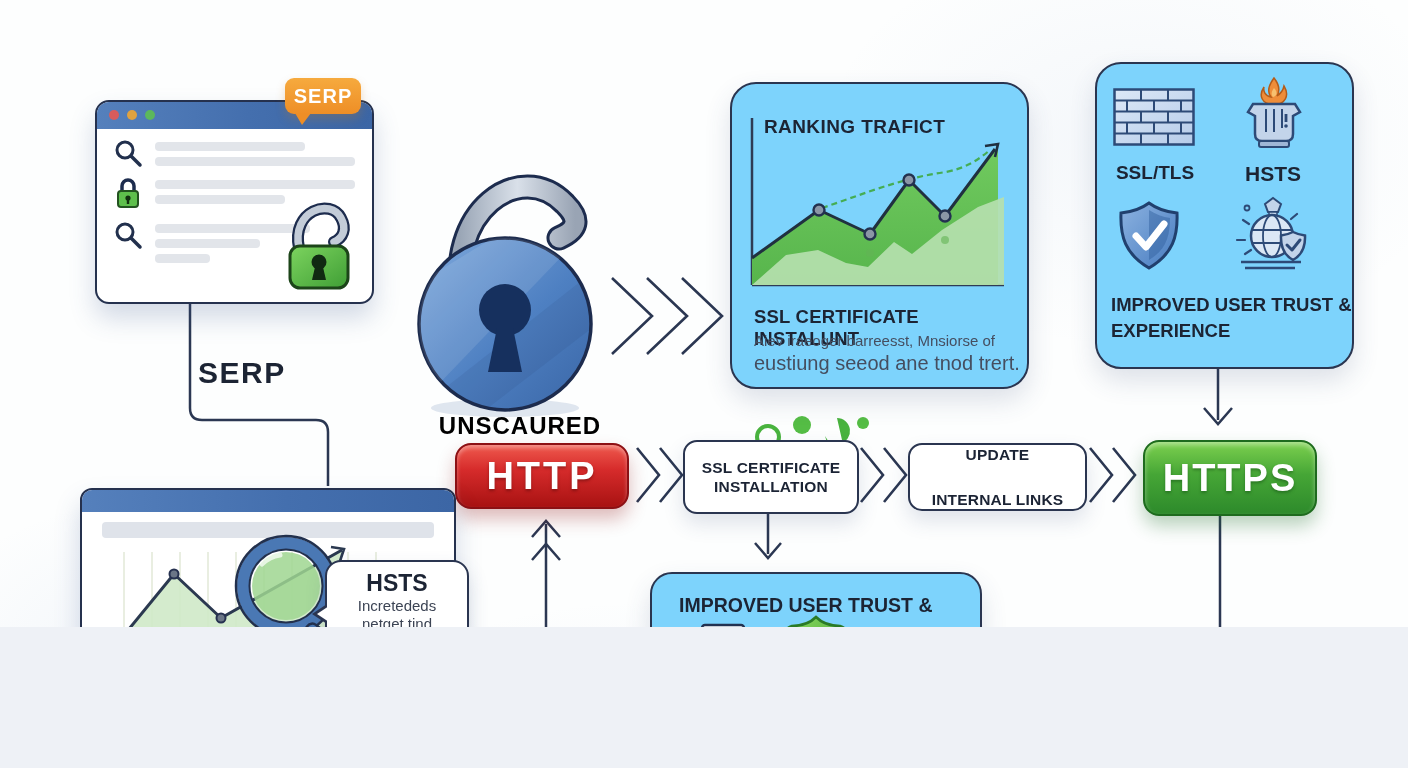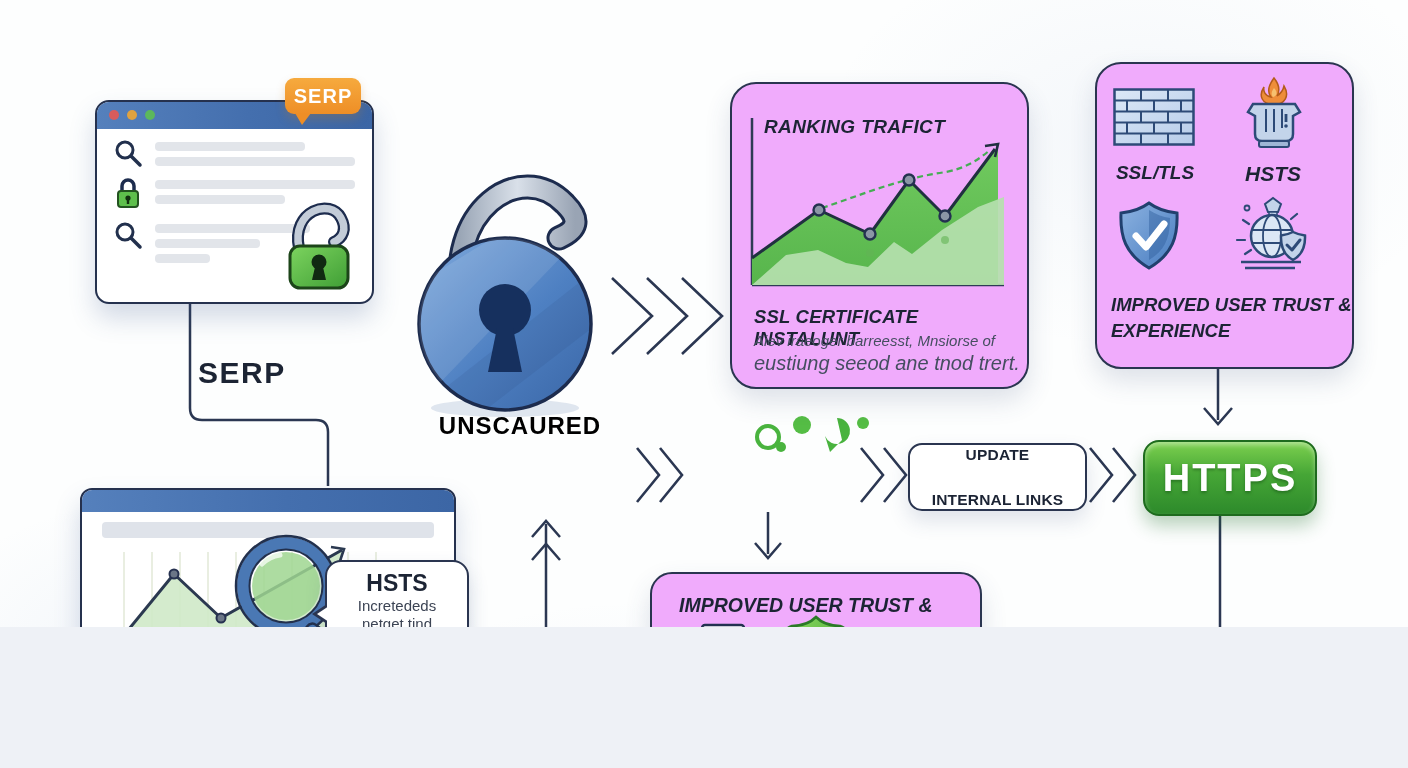--- a/index.html
+++ b/index.html
@@ -1,21 +1,21 @@
 <!DOCTYPE html>
 <html><head>
 <meta charset="utf-8">
 <style>
   html,body{margin:0;padding:0;background:#eef1f6;}
   #canvas{position:relative;width:1408px;height:627px;background:#fdfefe;overflow:hidden;
           font-family:"Liberation Sans",sans-serif;color:#1e2a44;}
   .abs{position:absolute;}
   .bgblob{position:absolute;border-radius:50%;pointer-events:none;}
-  .card{position:absolute;background:#f0abfc;border:2.5px solid #2a3550;border-radius:26px;
-        box-shadow:0 12px 26px rgba(55,75,120,.16);font-style:italic;}
+  .card{position:absolute;background:#7dd3fc;border:2.5px solid #2a3550;border-radius:26px;
+        box-shadow:0 12px 26px rgba(55,75,120,.16);}
   .smallbox{position:absolute;background:#fff;border:2.5px solid #2a3550;border-radius:14px;
         box-shadow:0 10px 20px rgba(55,75,120,.15);display:flex;flex-direction:column;
         align-items:center;justify-content:center;text-align:center;}
   .smallbox .ln{font-weight:bold;font-size:15.5px;line-height:19px;color:#1b2334;letter-spacing:.2px;}
   .browser{position:absolute;background:#fff;border:2.5px solid #25314e;border-radius:14px;
         box-shadow:0 14px 26px rgba(60,85,140,.22);overflow:hidden;}
   .titlebar{position:absolute;left:0;top:0;right:0;background:linear-gradient(90deg,#5580bc,#446fae 55%,#3c66a5);}
   .dot{position:absolute;width:10px;height:10px;border-radius:50%;}
   .gline{position:absolute;background:#e2e5ea;border-radius:4px;}
   .btn{position:absolute;display:flex;align-items:center;justify-content:center;
@@ -147,29 +147,36 @@
     <circle cx="100" cy="166" r="86" fill="url(#lockBody)" stroke="#1d2c4e" stroke-width="3.5"></circle>
     <g clip-path="url(#bodyclip)">
       <path d="M-10,140 L120,60 L160,95 L30,230 Z" fill="#ffffff" opacity="0.10"></path>
       <path d="M40,230 L180,120 L200,160 L70,260 Z" fill="#1d2c4e" opacity="0.08"></path>
     </g>
     <circle cx="100" cy="152" r="26" fill="#16305e"></circle>
     <path d="M92,170 L83,214 H117 L108,170 Z" fill="#16305e"></path>
   </svg>
   <div class="abs" style="left:420px;top:412px;width:200px;text-align:center;color:#000000;font-weight:bold;font-size:24px;letter-spacing:1px;">UNSCAURED</div>
 
+  <div class="btn" style="left:455px;top:443px;width:170px;height:62px;background:linear-gradient(180deg,#ef5a4e,#d62b2b 40%,#a81212);border:2px solid #8c1014;box-shadow:0 10px 18px rgba(150,30,30,.3), inset 0 3px 4px rgba(255,255,255,.35);">
+    <span style="font-size:38px;letter-spacing:3px;text-shadow:0 2px 3px rgba(90,10,10,.5);">HTTP</span>
+  </div>
 
   <svg class="abs" style="left:752px;top:410px;" width="122" height="48" viewBox="0 0 122 48" fill="none">
     <circle cx="16" cy="27" r="11" stroke="#49b33e" stroke-width="4"></circle>
     <circle cx="29" cy="37" r="5" fill="#49b33e"></circle>
     <circle cx="50" cy="15" r="9" fill="#55bd45"></circle>
     <path d="M85 8 a13 13 0 1 1 -12 18 L78 42 L90 30 Z" fill="#49b33e"></path>
     <circle cx="111" cy="13" r="6" fill="#55bd45"></circle>
   </svg>
 
+  <div class="smallbox" style="left:683px;top:440px;width:172px;height:70px;">
+    <div class="ln">SSL CERTIFICATE</div>
+    <div class="ln">INSTALLATION</div>
+  </div>
 
   <div class="smallbox" style="left:908px;top:443px;width:175px;height:64px;justify-content:space-between;">
     <div class="ln">UPDATE</div>
     <div class="ln">INTERNAL LINKS</div>
   </div>
 
   <div class="btn" style="left:1135px;top:440px;width:170px;height:72px;background:linear-gradient(180deg,#7dd14f,#46a636 45%,#2d8a2b);border:2px solid #1e6b1e;box-shadow:0 10px 18px rgba(30,110,40,.3), inset 0 3px 5px rgba(255,255,255,.4);margin-left:8px;">
     <span style="font-size:38px;letter-spacing:2px;text-shadow:0 2px 3px rgba(20,80,20,.5);">HTTPS</span>
   </div>
 

